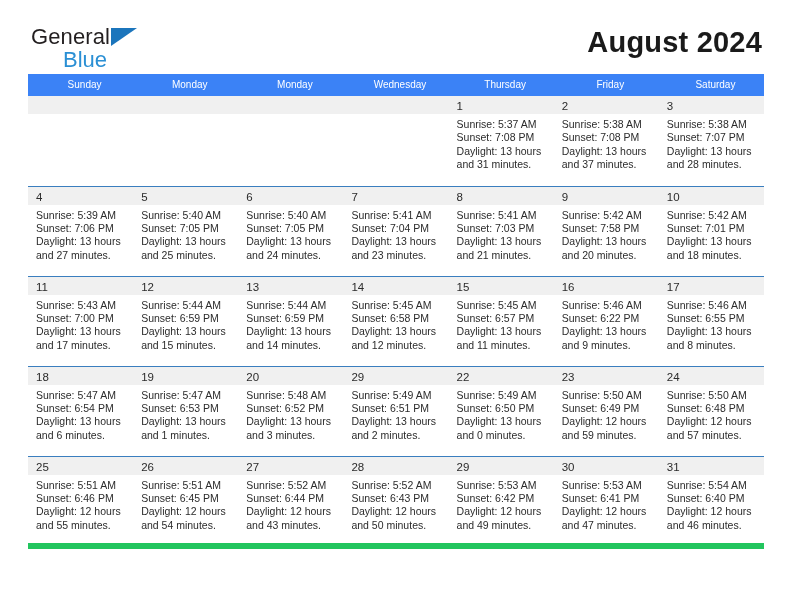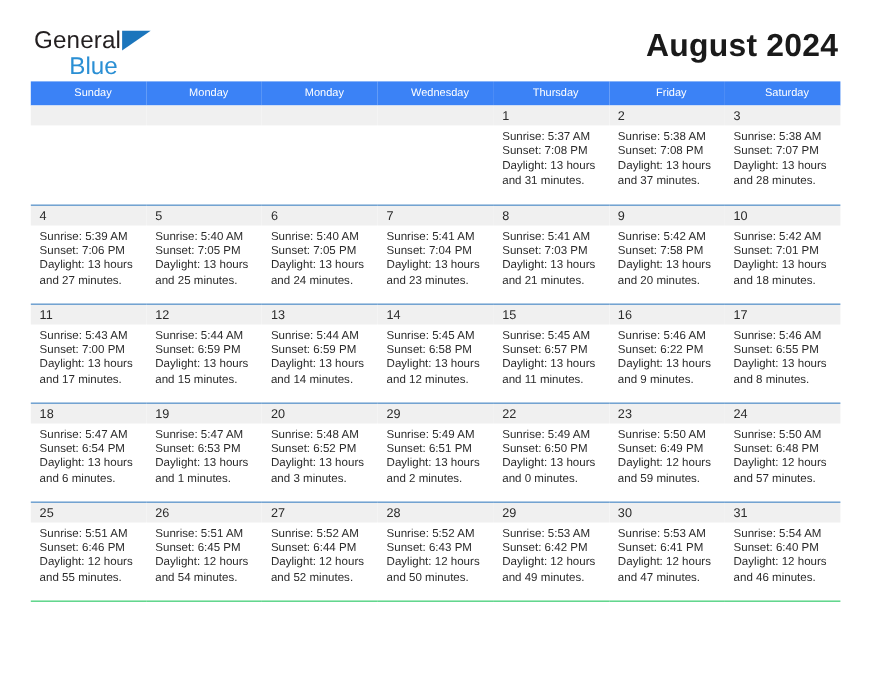--- a/index.html
+++ b/index.html
@@ -100,21 +100,21 @@
   }
   .calendar td {
     vertical-align: top;
     padding: 0;
     border-bottom: 1px solid #3a7ebf;
     height: 90px;
     box-sizing: border-box;
     background: #ffffff;
   }
   .calendar tr:last-child td {
-    border-bottom: 1px solid #22c55e;
+    border-bottom: 6px solid #22c55e;
   }
   .daynum {
     background: #f0f0f0;
     font-size: 11.5px;
     color: #2b2b2b;
     padding: 4px 0 4px 8px;
     height: 18px;
     box-sizing: border-box;
     line-height: 13px;
   }
@@ -419,21 +419,21 @@
               <div>Daylight: 12 hours</div>
               <div>and 54 minutes.</div>
             </div>
           </td>
           <td>
             <div class="daynum">27</div>
             <div class="info">
               <div>Sunrise: 5:52 AM</div>
               <div>Sunset: 6:44 PM</div>
               <div>Daylight: 12 hours</div>
-              <div>and 52 minutes.</div>
+              <div>and 43 minutes.</div>
             </div>
           </td>
           <td>
             <div class="daynum">28</div>
             <div class="info">
               <div>Sunrise: 5:52 AM</div>
               <div>Sunset: 6:43 PM</div>
               <div>Daylight: 12 hours</div>
               <div>and 50 minutes.</div>
             </div>

